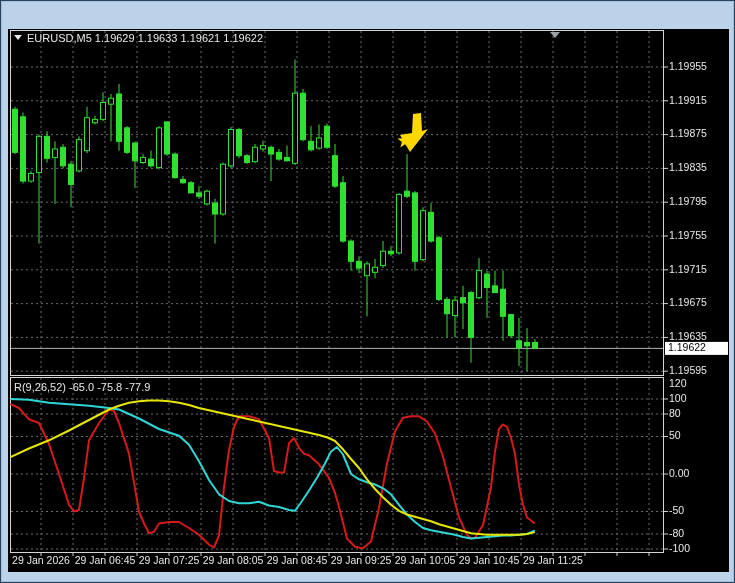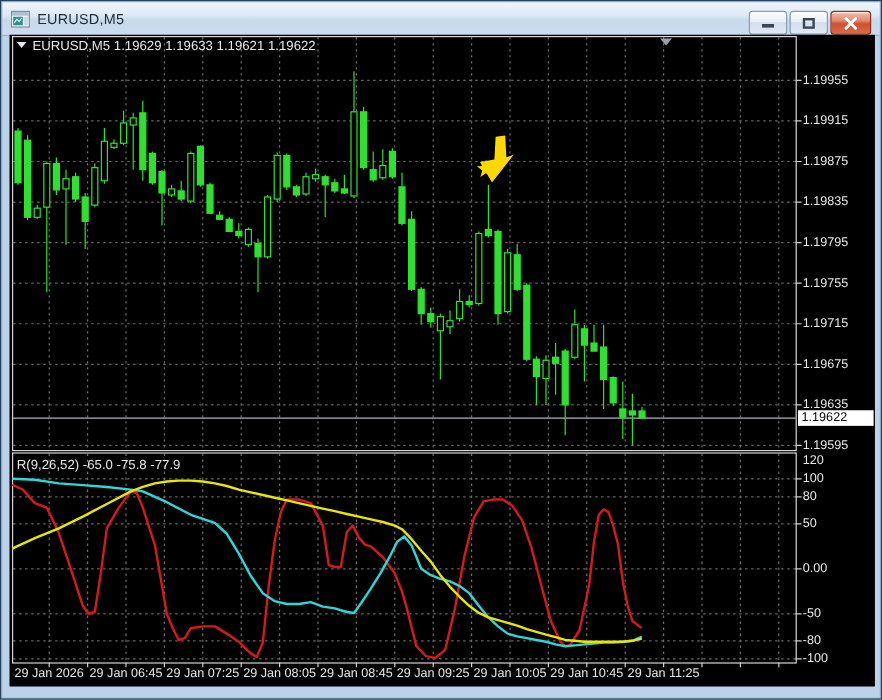--- a/index.html
+++ b/index.html
@@ -17,47 +17,20 @@
     box-shadow:inset 0 1px 0 rgba(255,255,255,.65);}
   .wbtn.std{border-color:#8a9cb2;background:linear-gradient(180deg,#fbfdfe 0%,#e7eef6 45%,#d2dfec 50%,#e0eaf4 100%);}
   .wbtn.close{width:34px;background:linear-gradient(180deg,#f3bfae 0%,#e08a6e 40%,#cd5033 55%,#d96c49 100%);border-color:#8c2e1d;}
   .client{position:absolute;left:7px;top:28px;width:721px;height:543px;background:#000;}
   svg text{font-family:"Liberation Sans",sans-serif;}
 </style>
 </head>
 <body>
 
 <div class="window">
-  <div class="titlebar">
-    <svg class="app-icon" viewBox="0 0 16 16">
-      <rect x="0.5" y="1.5" width="15" height="13" fill="#e9eff5" stroke="#7f92a5"></rect>
-      <rect x="1" y="2" width="14" height="3" fill="#aebfd0"></rect>
-      <rect x="2" y="6" width="8" height="7" fill="#2e8f8f"></rect>
-      <path d="M3 11 L5 8 L7 10 L9 7" stroke="#eafff2" stroke-width="1" fill="none"></path>
-      <rect x="11" y="6" width="3.5" height="7" fill="#cdd9e4"></rect>
-    </svg>
-    <span class="title">EURUSD,M5</span>
-    <div class="winbtns">
-      <div class="wbtn std">
-        <svg width="12" height="10">
-            <rect x="1" y="6" width="10" height="3" fill="#38455a"></rect>
-          </svg>
-      </div>
-      <div class="wbtn std">
-        <svg width="12" height="11">
-            <rect x="2" y="2" width="8" height="7" fill="none" stroke="#38455a" stroke-width="2"></rect>
-          </svg>
-      </div>
-      <div class="wbtn close">
-        <svg width="12" height="11" viewBox="0 0 12 11">
-            <path d="M2 1.5 L10 9.5 M10 1.5 L2 9.5" stroke="#ffffff" stroke-width="2.4" stroke-linecap="round"></path>
-          </svg>
-      </div>
-    </div>
-  </div>
   <div class="client">
     <svg id="chart" width="721" height="543" viewBox="7 28 721 543">
         <rect x="7" y="28" width="721" height="543" fill="#000000"></rect>
         <line x1="40" y1="30" x2="40" y2="374" stroke="#6a6a6a" stroke-dasharray="2 3"></line>
         <line x1="40" y1="377" x2="40" y2="551" stroke="#6a6a6a" stroke-dasharray="2 3"></line>
         <line x1="40" y1="551" x2="40" y2="555" stroke="#cfcfcf"></line>
         <line x1="72" y1="30" x2="72" y2="374" stroke="#6a6a6a" stroke-dasharray="2 3"></line>
         <line x1="72" y1="377" x2="72" y2="551" stroke="#6a6a6a" stroke-dasharray="2 3"></line>
         <line x1="72" y1="551" x2="72" y2="555" stroke="#cfcfcf"></line>
         <line x1="104" y1="30" x2="104" y2="374" stroke="#6a6a6a" stroke-dasharray="2 3"></line>

